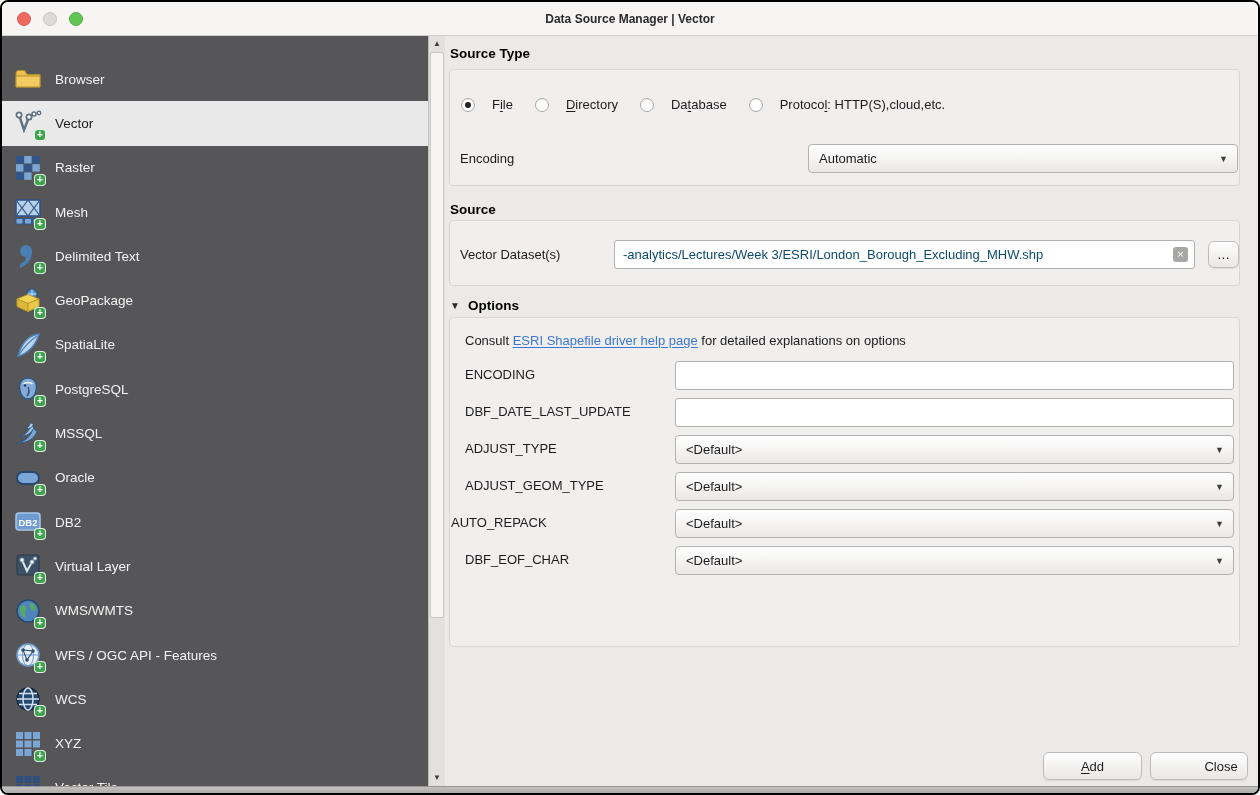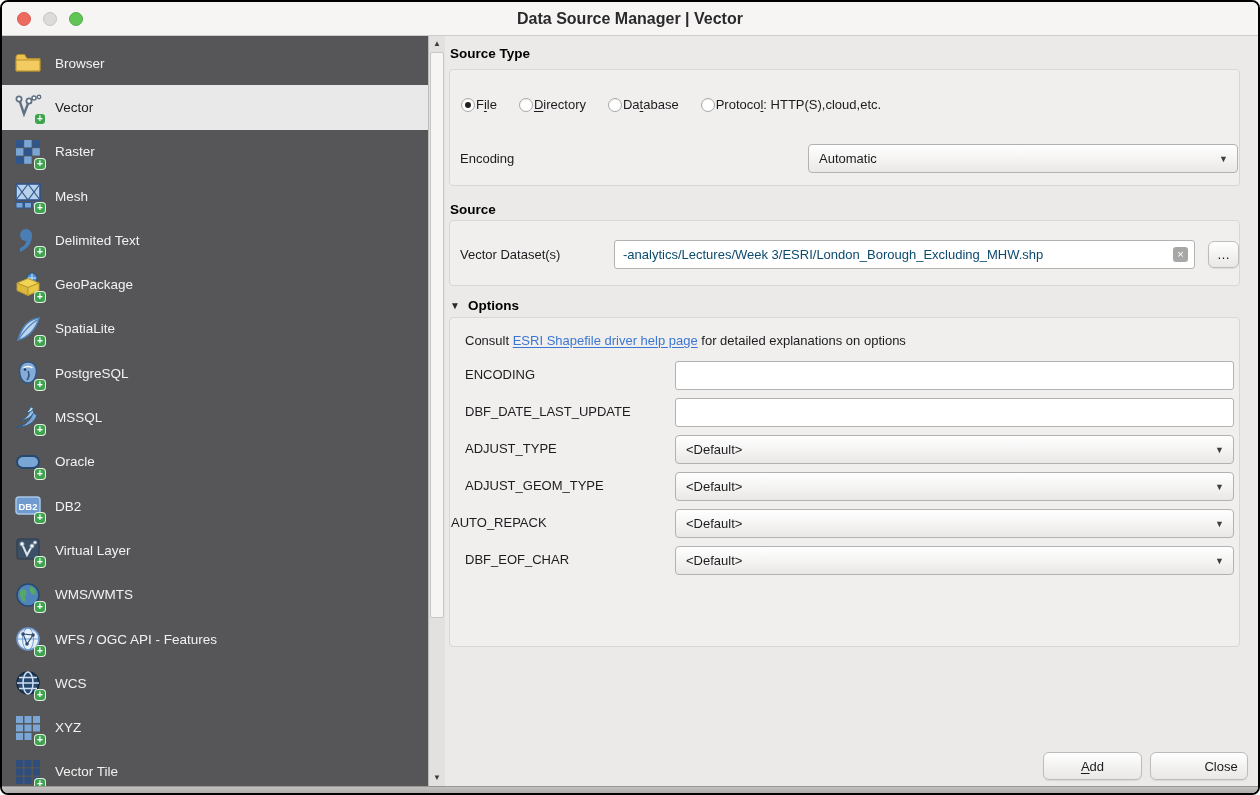--- a/index.html
+++ b/index.html
@@ -10,25 +10,25 @@
 
   
   .titlebar { position:absolute; left:0; top:0; right:0; height:34px;
               background:#f6f5f4; border-bottom:1px solid #cfcecd; }
   .lights { position:absolute; left:15px; top:10px; display:flex; gap:12px; }
   .light { width:14px; height:14px; border-radius:50%; }
   .light.red   { background:#ee6a5f; border:1px solid #d85f55; }
   .light.gray  { background:#dcdbda; border:1px solid #c6c5c4; }
   .light.green { background:#61c555; border:1px solid #53ad46; }
   .title { position:absolute; left:0; right:0; top:0; height:34px; line-height:34px;
-           text-align:center; font-weight:bold; font-size:16px; color:#2a2a2c; }
+           text-align:center; font-weight:bold; font-size:12px; color:#2a2a2c; }
 
   
   .sidebar { position:absolute; left:0; top:34px; width:426px; bottom:7px;
-             background:#565658; overflow:hidden; padding-top:5px; }
+             background:#565658; overflow:hidden; padding-top:21px; }
   .srow { display:flex; align-items:center; height:44.3px; padding-left:12px;
           color:#f2f2f2; cursor:default; }
   .srow.sel { background:#e9e9e9; color:#1d1d1f; }
   .sicon { position:relative; width:28px; height:28px; flex:0 0 28px;
            display:flex; align-items:center; justify-content:center; }
   .slabel { margin-left:13px; font-size:13.5px; white-space:nowrap; }
   .plus { position:absolute; right:-4px; bottom:-4px; width:12px; height:12px;
           background:#3fa24e; border:1px solid rgba(255,255,255,.85); border-radius:4px;
           color:#fff; font-size:10px; font-weight:bold; line-height:10px; text-align:center; }
 
@@ -41,21 +41,21 @@
   .sb-thumb { position:absolute; left:1px; right:1px; top:16px; height:566px;
               background:#f6f5f4; border:1px solid #c9c8c7; border-radius:2px; }
 
   
   .main { position:absolute; left:443px; top:34px; right:0; bottom:7px; background:#ebeae9; }
   .sect { position:absolute; font-weight:bold; font-size:13.5px; color:#000; }
   .gbox { position:absolute; background:#f0efee; border:1px solid #d8d7d6; border-radius:4px; }
   .glabel { position:absolute; color:#1c1c1e; white-space:nowrap; }
 
   .radio-row { position:absolute; left:11px; top:27px; display:flex; align-items:center; gap:22px; }
-  .radio-item { display:flex; align-items:flex-end; gap:1px; cursor:default; }
+  .radio-item { display:flex; align-items:flex-end; gap:17px; cursor:default; }
   .radio { width:14px; height:14px; border-radius:50%; background:#fff; border:1px solid #a9a8a7;
            position:relative; box-shadow:inset 0 1px 1px rgba(0,0,0,.06); }
   .radio.on::after { content:""; position:absolute; left:3px; top:3px; width:6px; height:6px;
                      border-radius:50%; background:#222; }
   .mn { text-decoration:underline; text-underline-offset:2px; }
 
   .combo { position:absolute; height:29px; border:1px solid #b3b2b1; border-radius:4px;
            background:linear-gradient(180deg,#ffffff 0%,#f4f3f2 55%,#e9e8e7 100%);
            display:flex; align-items:center; padding:0 24px 0 10px; cursor:default; }
   .combo .caret { position:absolute; right:9px; top:50%; transform:translateY(-52%);

